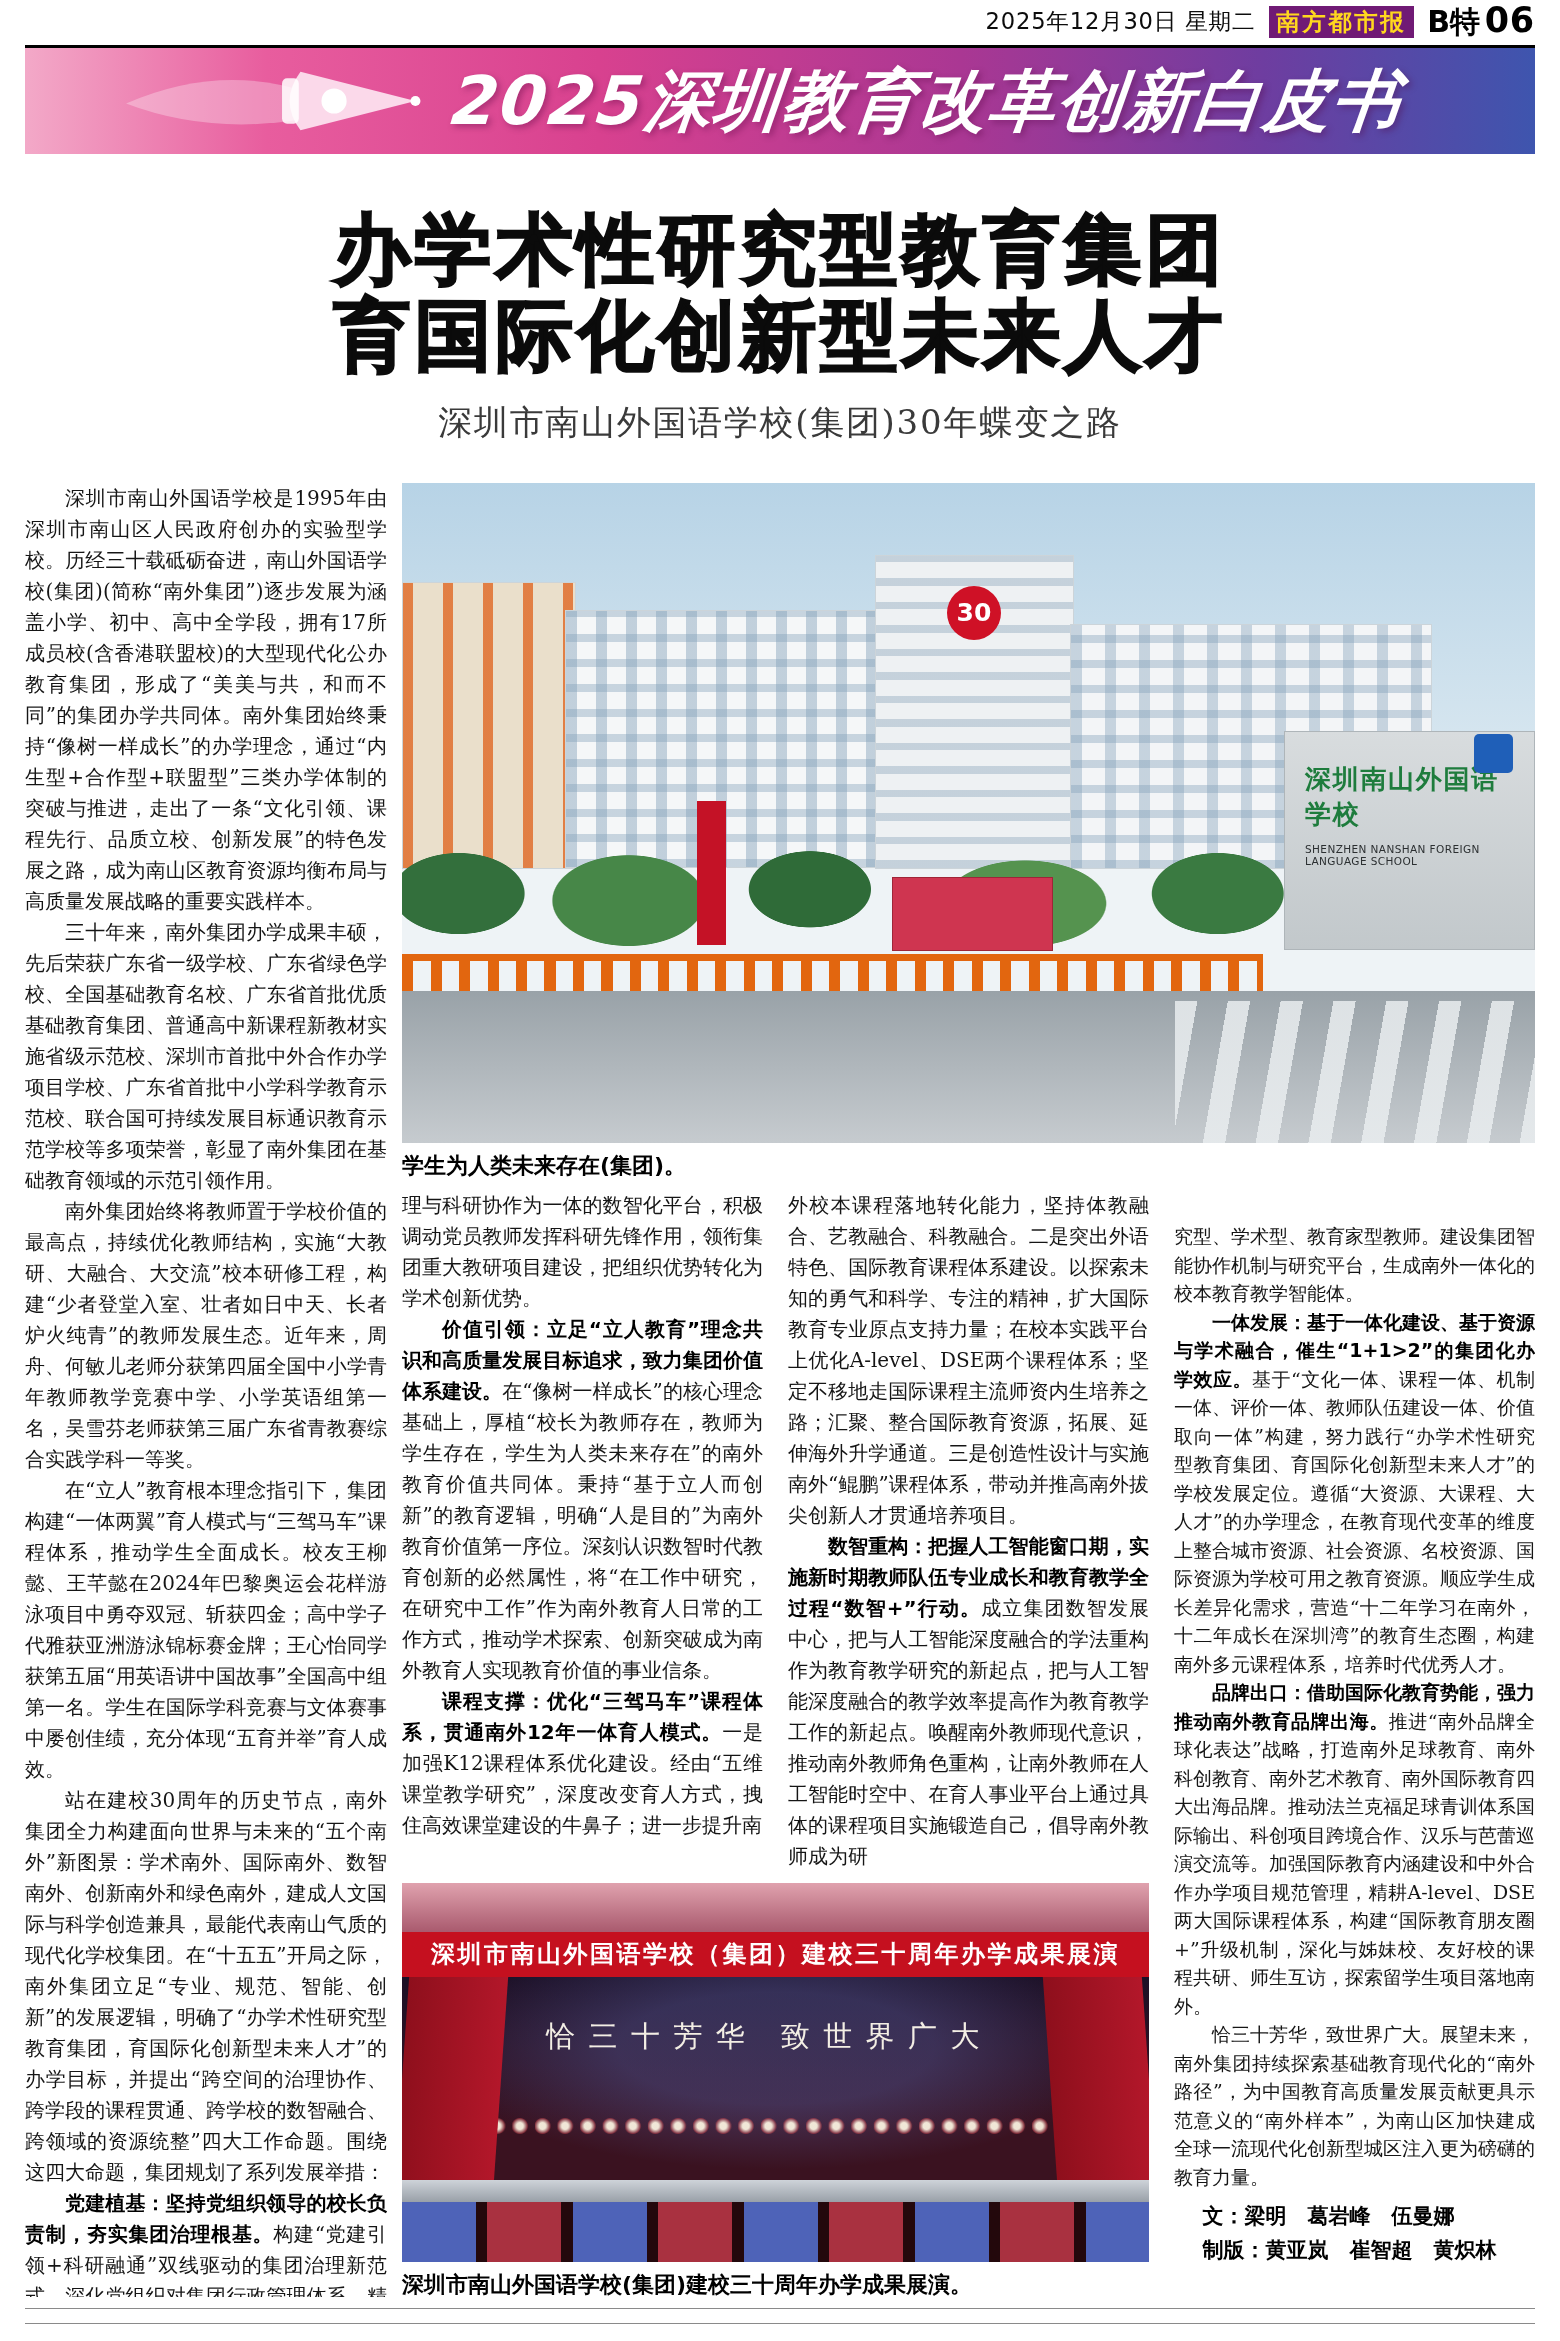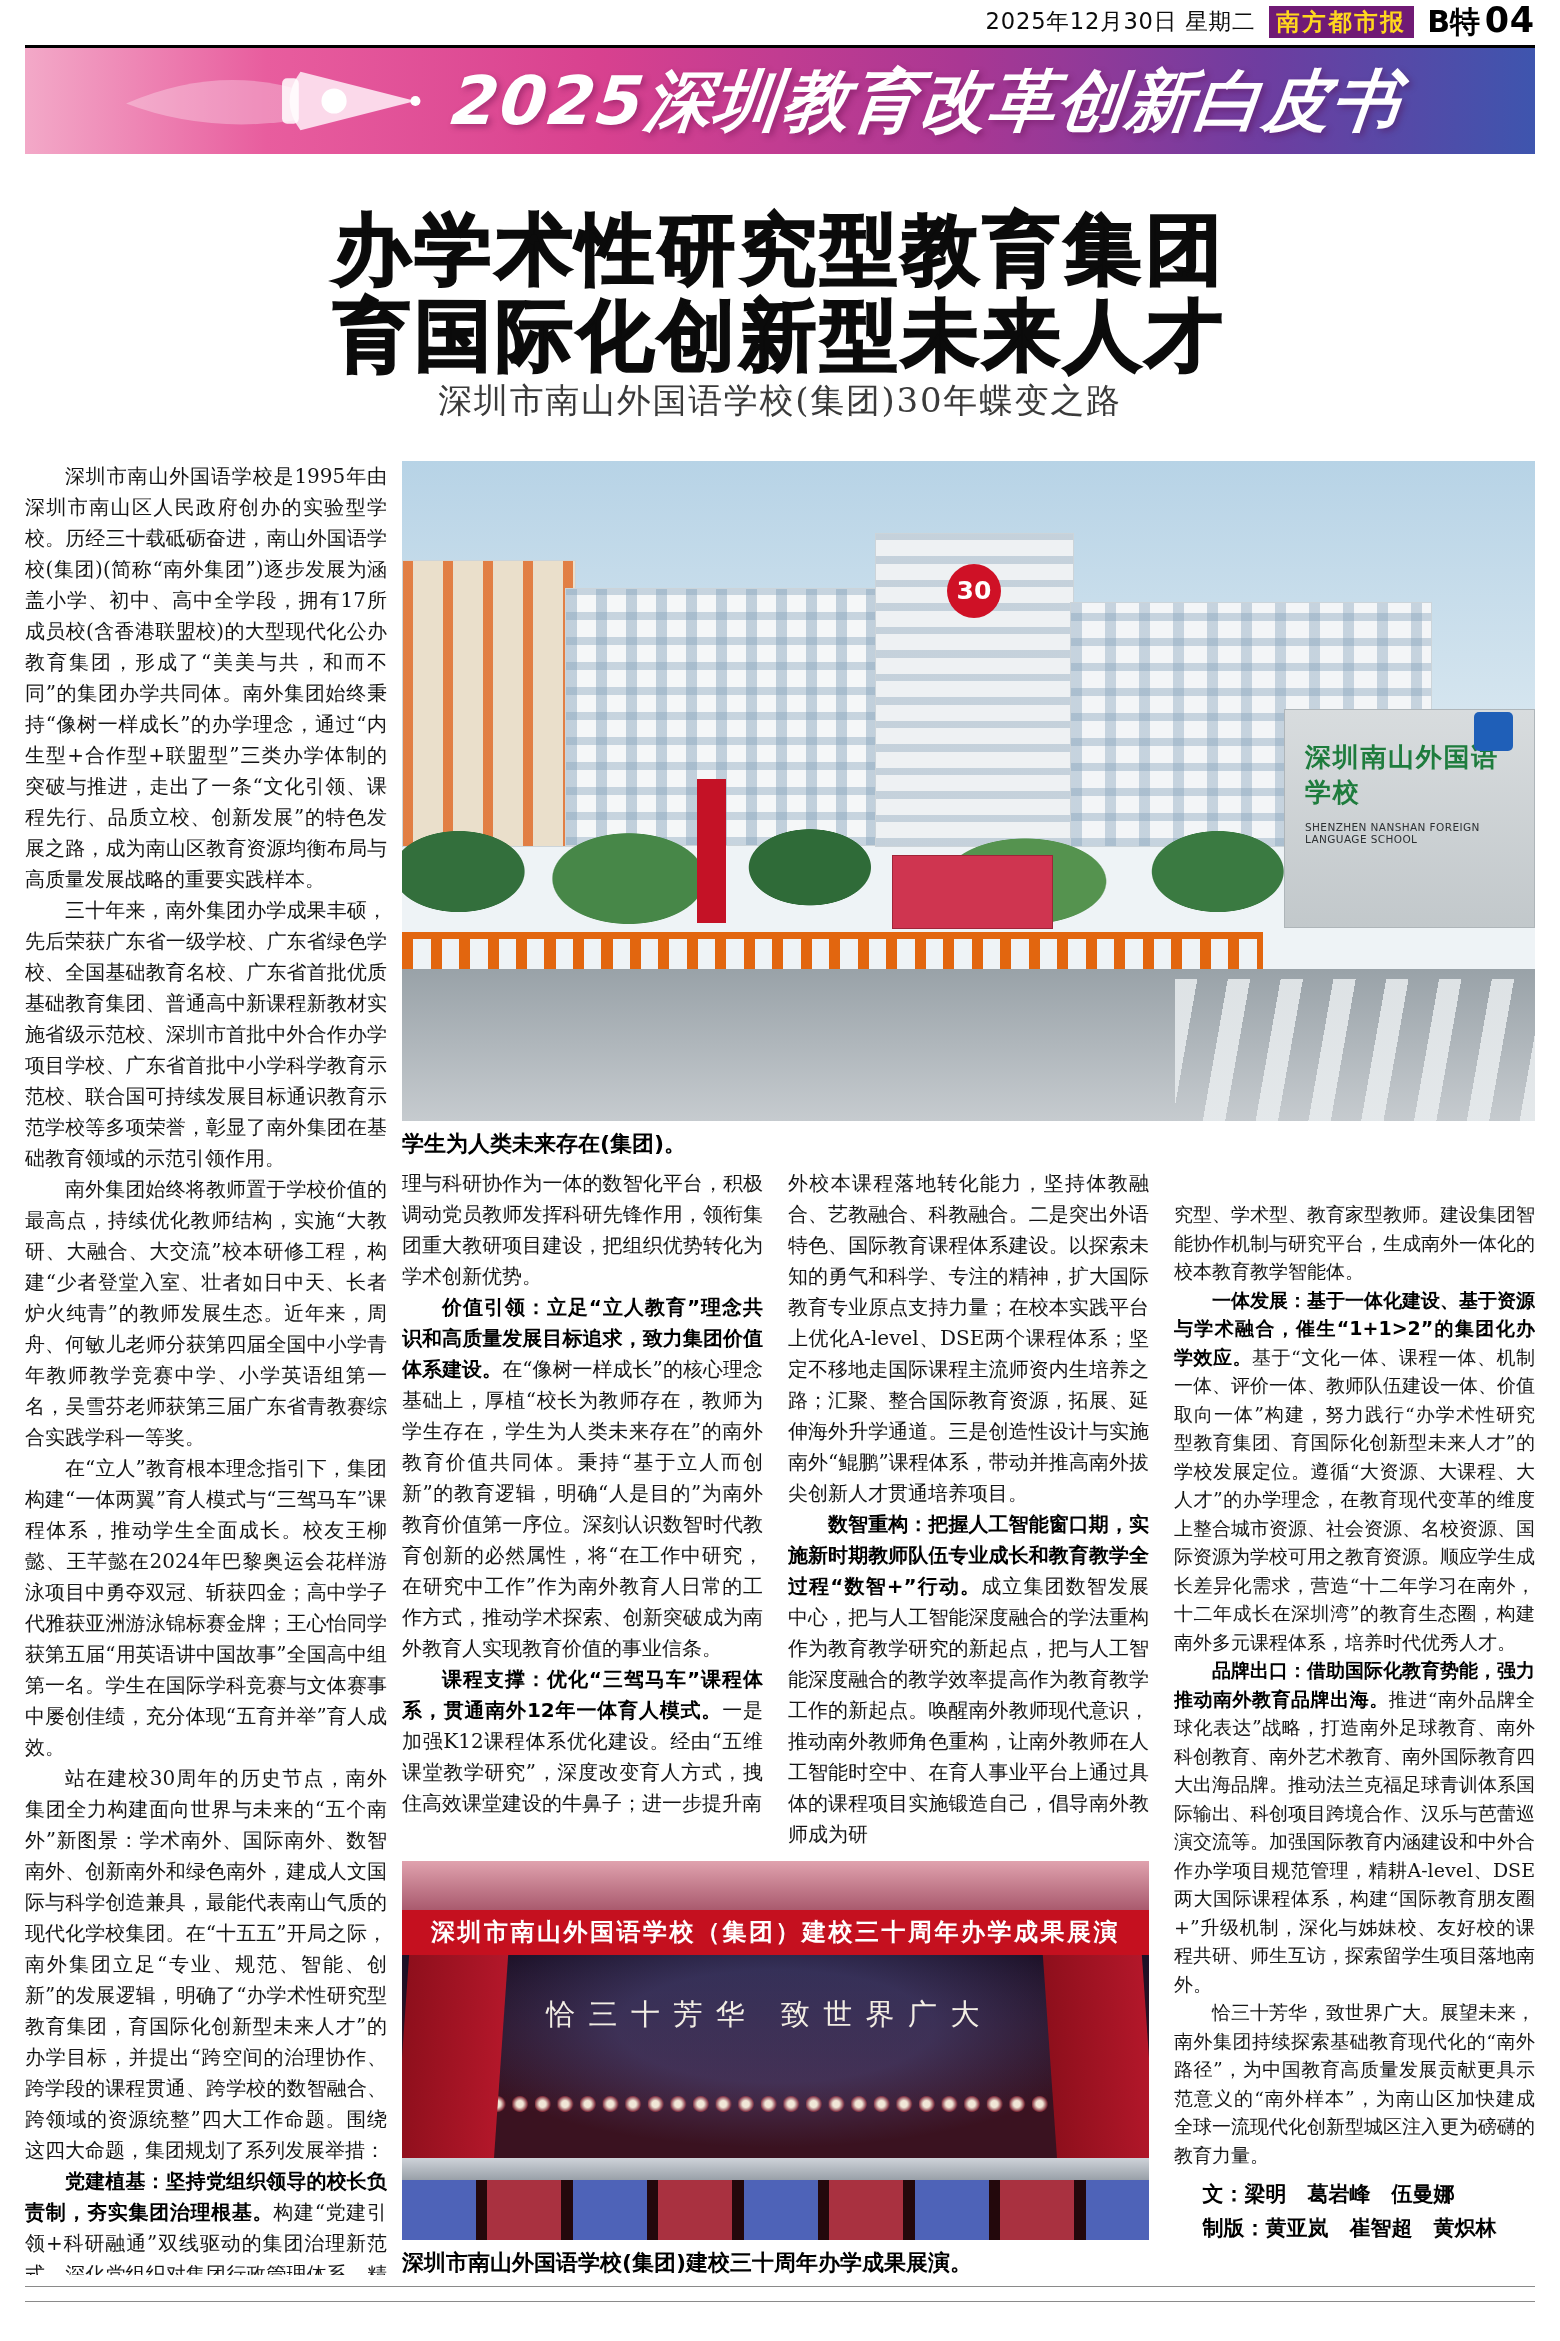--- a/index.html
+++ b/index.html
@@ -20,21 +20,21 @@
   .banner{position:relative;height:106px;overflow:hidden;
           background:linear-gradient(90deg,#f3a9c8 0%,#e85d9e 16%,#d8418f 38%,#aa3793 62%,#6e3da0 82%,#3e55ae 100%);}
   .banner-title{position:absolute;left:427px;top:8.4px;font-size:67px;font-weight:900;font-style:italic;
                 color:#ffffff;font-family:"DejaVu Sans","Liberation Sans",sans-serif;letter-spacing:1.7px;
                 transform:skewX(-6deg);text-shadow:3.4px 3.4px 6.7px rgba(80,0,60,.35);white-space:nowrap;}
   .pen{position:absolute;left:101px;top:0;}
 
   
   .headline{margin-top:52px;text-align:center;font-weight:900;font-size:77px;line-height:86px;
             letter-spacing:4.2px;color:#0b0b0b;-webkit-text-stroke:2.1px #0b0b0b;}
-  .subtitle{text-align:center;font-size:34px;color:#3a3a3a;letter-spacing:1.7px;}
+  .subtitle{margin-top:22px;text-align:center;font-size:34px;color:#3a3a3a;letter-spacing:1.7px;}
 
   
   .content{display:flex;gap:15px;margin-top:37px;height:1814px;}
   .col-first{width:362px;flex:none;overflow:hidden;}
   .main-right{flex:1;display:flex;flex-direction:column;min-width:0;}
   .lower{display:flex;gap:25px;margin-top:11.7px;flex:1;min-height:0;align-items:center;}
   .lower-left{width:747px;flex:none;display:flex;flex-direction:column;}
   .twocols{display:flex;gap:25px;height:683px;overflow:hidden;}
   .colA,.colB{width:361px;overflow:hidden;}
   .col-last{flex:1;overflow:hidden;}
@@ -111,21 +111,21 @@
   .botrule2{margin-top:13.4px;border-top:0.8px solid #8a8a8a;}
 </style>
 </head>
 <body>
 
 <div class="page">
 
   <div class="topbar">
     <span class="date">2025年12月30日 星期二</span>
     <span class="masthead">南方都市报</span>
-    <span class="pageno"><span class="b1">B特</span> <span class="b2">04</span></span>
+    <span class="pageno"><span class="b1">B特</span> <span class="b2">06</span></span>
   </div>
   <div class="toprule"></div>
 
   <div class="banner">
     <svg class="pen" width="302" height="106" viewBox="0 0 360 126">
       <path d="M0 66 Q110 18 215 52 L215 84 Q100 104 0 66 Z" fill="rgba(255,255,255,0.30)"></path>
       <path d="M208 28 L345 63 L208 98 Q182 63 208 28 Z" fill="#fbd9ea"></path>
       <circle cx="248" cy="63" r="15" fill="#ffffff"></circle>
       <rect x="186" y="36" width="20" height="54" rx="6" fill="rgba(255,255,255,0.85)"></rect>
       <circle cx="345" cy="63" r="6" fill="#ffffff"></circle>

